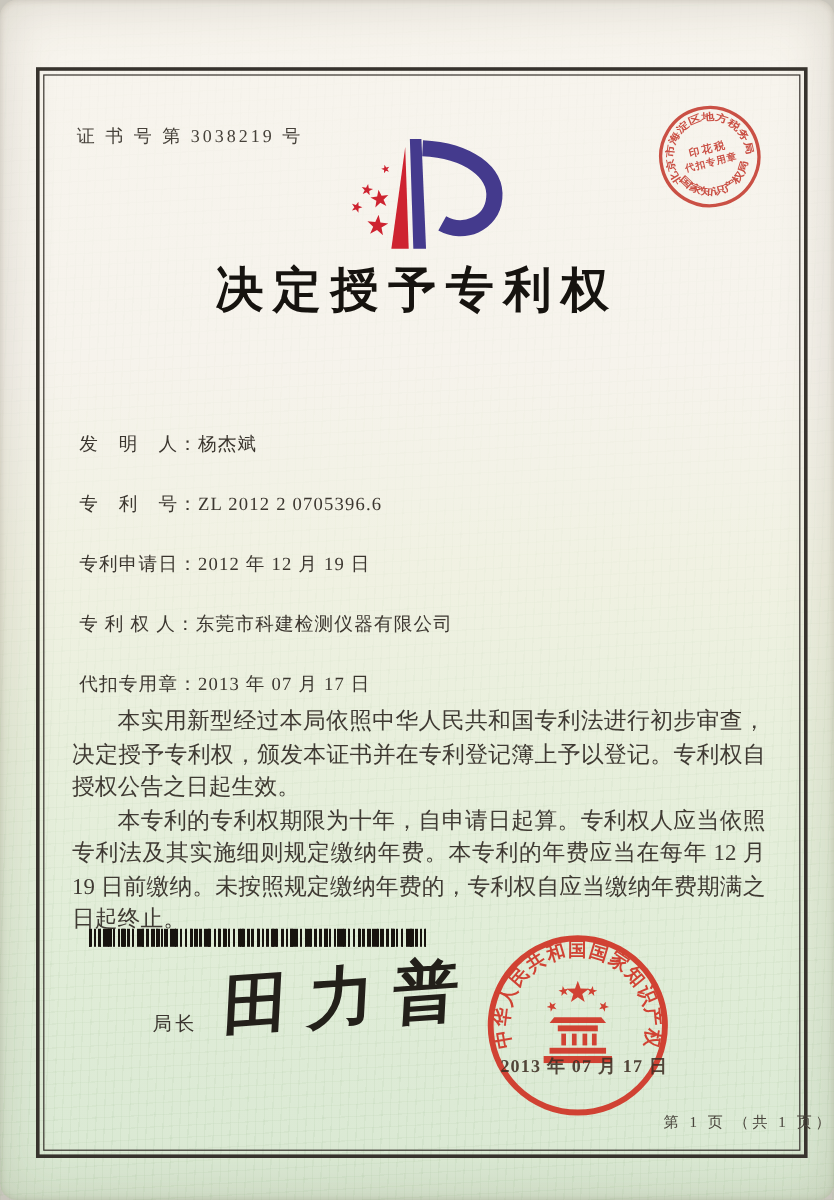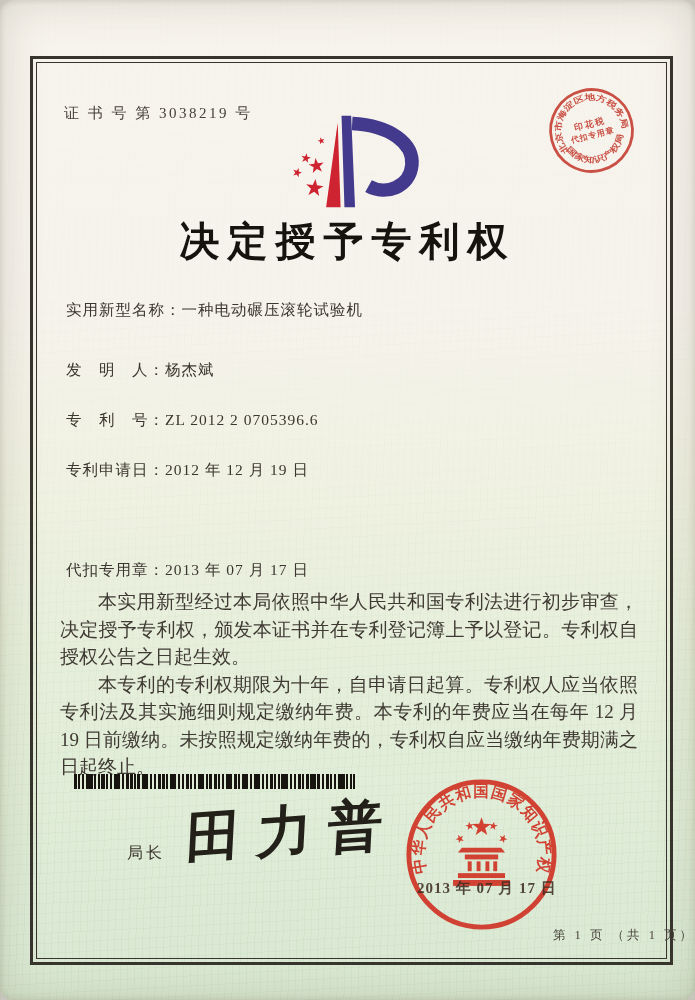--- a/index.html
+++ b/index.html
@@ -108,31 +108,31 @@
 
     <use href="#star" transform="translate(34,31) scale(0.38) rotate(-15)" fill="#ce2330"></use>
     <use href="#star" transform="translate(18,49) scale(0.52) rotate(10)" fill="#ce2330"></use>
     <use href="#star" transform="translate(29,57) scale(0.82) rotate(-8)" fill="#ce2330"></use>
     <use href="#star" transform="translate(9,64) scale(0.5) rotate(18)" fill="#ce2330"></use>
     <use href="#star" transform="translate(27,80) scale(0.95) rotate(6)" fill="#ce2330"></use>
   </svg>
 
   <div class="title">决定授予专利权</div>
 
-  <div class="field-row f0">
-    <span>实用新型名称：</span><span>一种电动碾压滚轮试验机</span>
-  </div>
   <div class="field-row f1">
     <span>发　明　人：</span><span>杨杰斌</span>
   </div>
   <div class="field-row f2">
     <span>专　利　号：</span><span>ZL 2012 2 0705396.6</span>
   </div>
   <div class="field-row f3">
     <span>专利申请日：</span><span>2012 年 12 月 19 日</span>
+  </div>
+  <div class="field-row f4">
+    <span>专 利 权 人：</span><span>东莞市科建检测仪器有限公司</span>
   </div>
   <div class="field-row f5">
     <span>代扣专用章：</span><span>2013 年 07 月 17 日</span>
   </div>
 
   <div class="paragraphs">
     <p>本实用新型经过本局依照中华人民共和国专利法进行初步审查，决定授予专利权，颁发本证书并在专利登记簿上予以登记。专利权自授权公告之日起生效。</p>
     <p>本专利的专利权期限为十年，自申请日起算。专利权人应当依照专利法及其实施细则规定缴纳年费。本专利的年费应当在每年 12 月 19 日前缴纳。未按照规定缴纳年费的，专利权自应当缴纳年费期满之日起终止。</p>
   </div>
 

